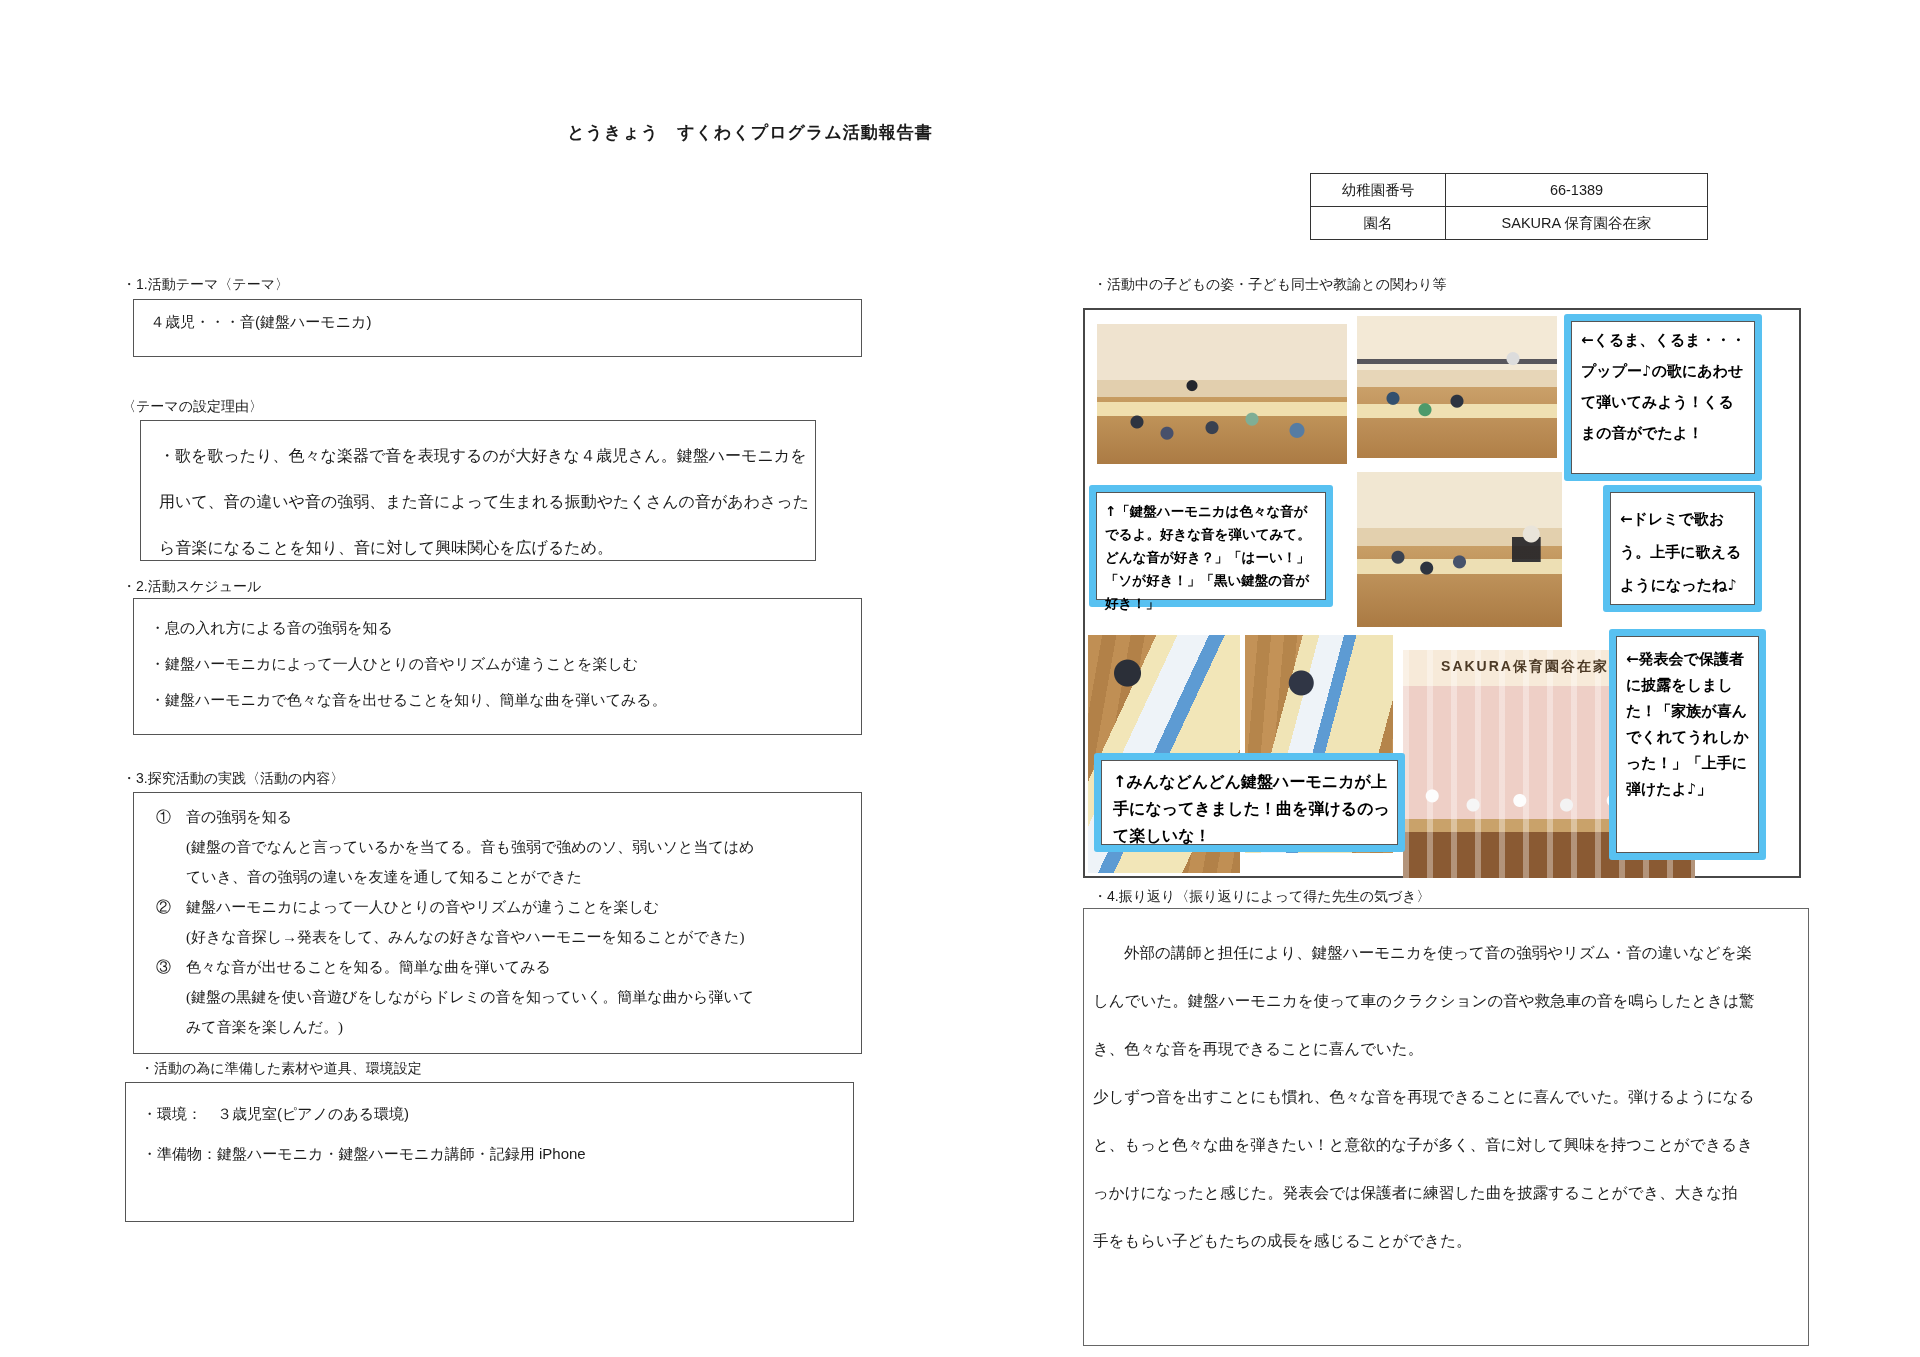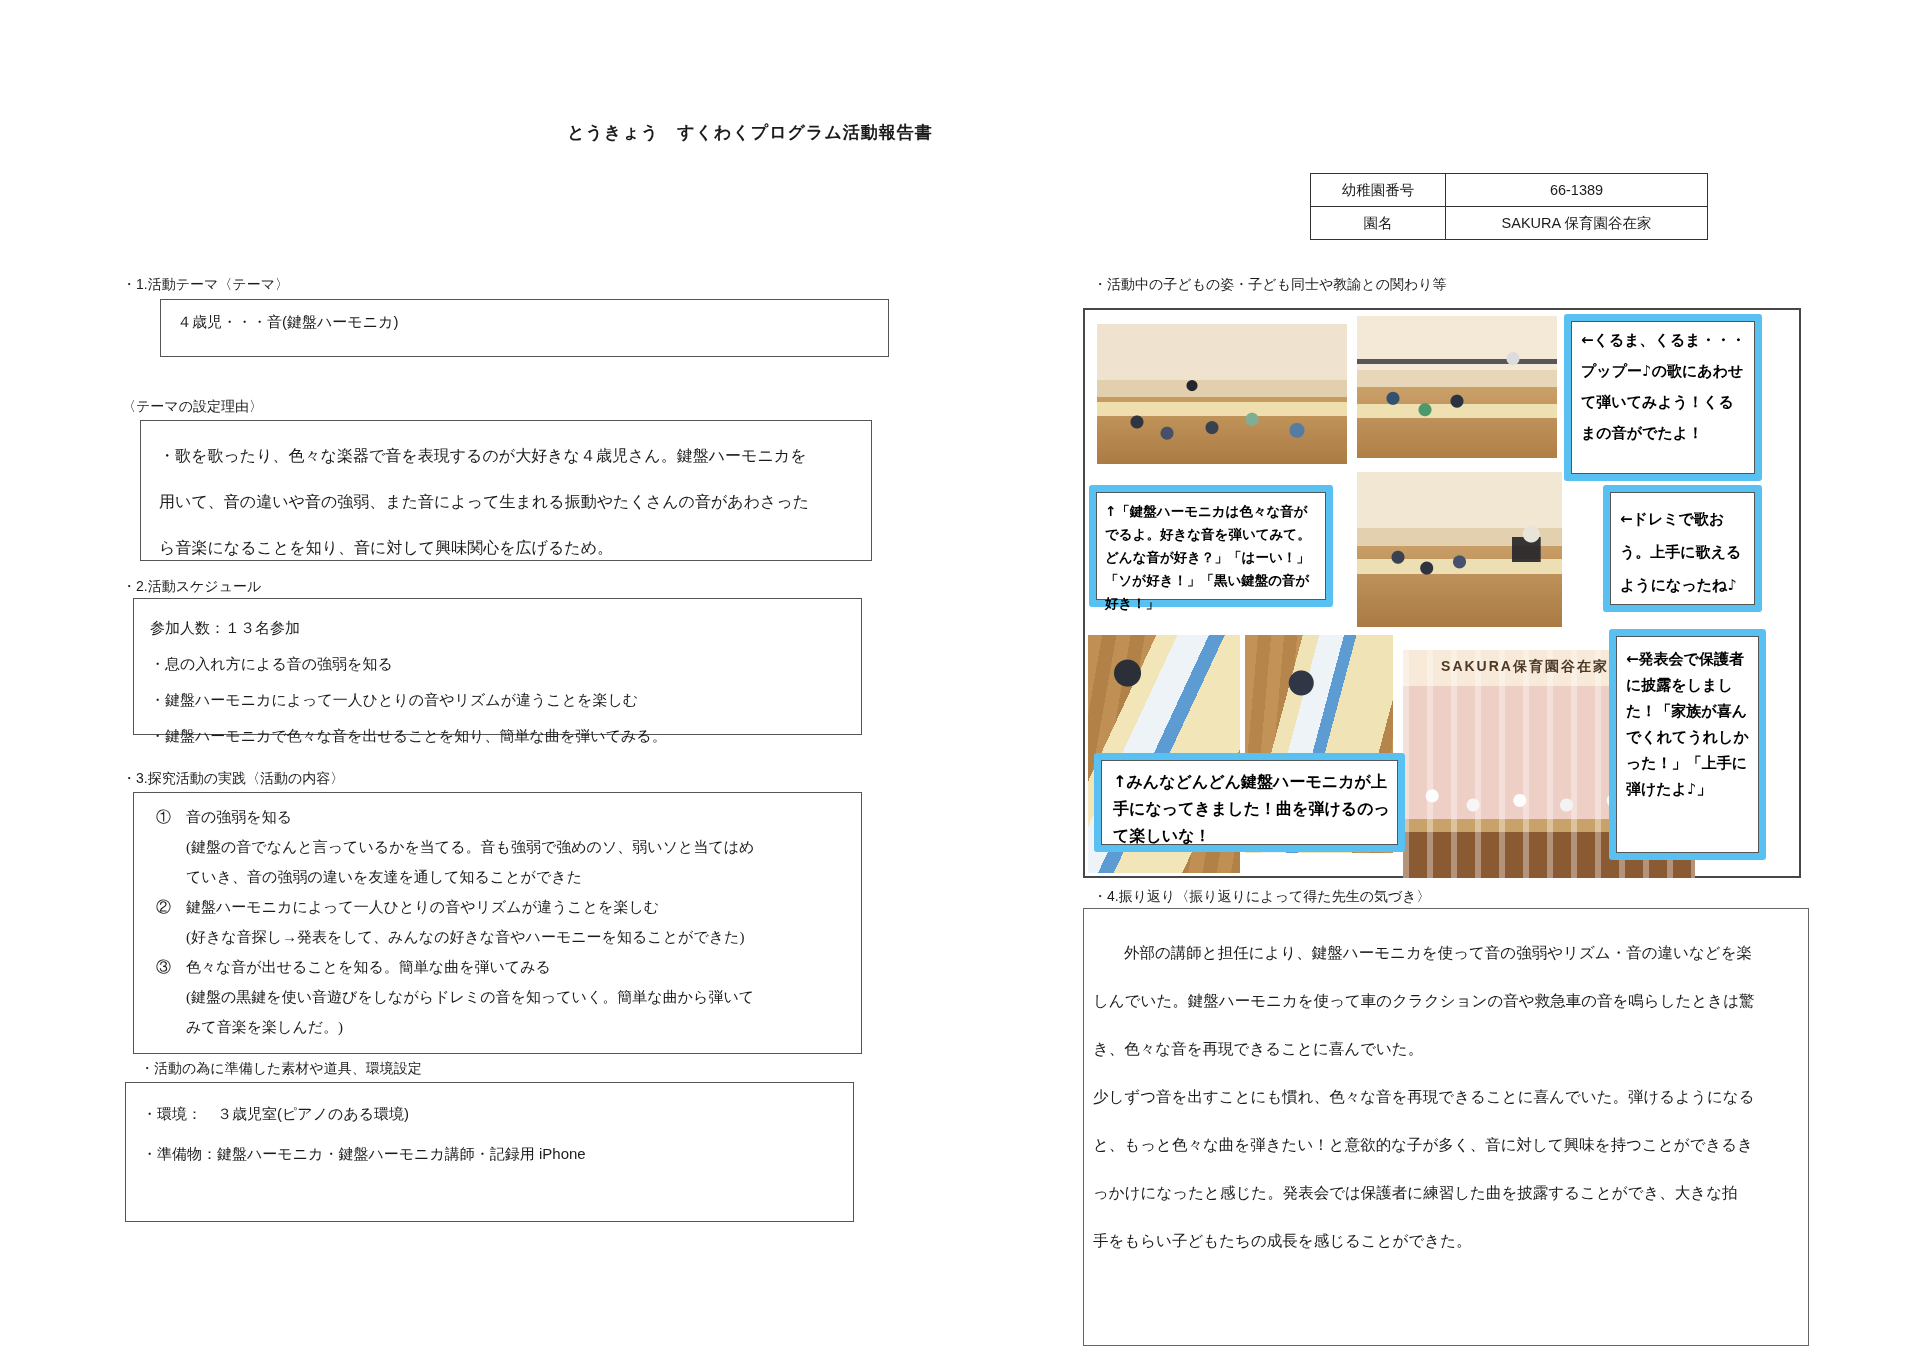--- a/index.html
+++ b/index.html
@@ -13,23 +13,23 @@
 
   
   #doc-title{position:absolute;left:400px;top:121px;width:700px;text-align:center;
              font-size:17px;font-weight:bold;letter-spacing:1px;}
   #info-table{position:absolute;left:1310px;top:173px;width:398px;border-collapse:collapse;}
   #info-table td{border:1px solid #333;height:32px;font-size:14.5px;text-align:center;padding:0 6px;}
   #info-table td.lbl{width:122px;}
 
   
   #s1-heading{left:122px;top:276px;}
-  #theme-box{left:133px;top:299px;width:729px;height:58px;padding:13px 14px 0 16px;font-size:15px;margin-left:27px;}
+  #theme-box{left:133px;top:299px;width:729px;height:58px;padding:13px 14px 0 16px;font-size:15px;}
   #reason-heading{left:122px;top:398px;}
-  #reason-box{left:140px;top:420px;width:732px;height:141px;padding:12px 10px 0 18px;
+  #reason-box{left:140px;top:420px;width:676px;height:141px;padding:12px 10px 0 18px;
               font-family:"Liberation Serif","DejaVu Serif",serif;font-size:16px;}
   #reason-box .line{line-height:46px;}
   #s2-heading{left:122px;top:578px;}
   #schedule-box{left:133px;top:598px;width:729px;height:137px;padding:11px 10px 0 16px;font-size:15px;}
   #schedule-box .line{line-height:36px;}
   #s3-heading{left:122px;top:770px;}
   #practice-box{left:133px;top:792px;width:729px;height:262px;padding:9px 10px 0 22px;
                 font-family:"Liberation Serif","DejaVu Serif",serif;font-size:15px;}
   #practice-box .line{line-height:30px;}
   #materials-heading{left:140px;top:1060px;}
@@ -137,21 +137,20 @@
 
   <div id="reason-heading" class="heading">〈テーマの設定理由〉</div>
   <div id="reason-box" class="box">
       <div class="line">・歌を歌ったり、色々な楽器で音を表現するのが大好きな４歳児さん。鍵盤ハーモニカを</div>
       <div class="line">用いて、音の違いや音の強弱、また音によって生まれる振動やたくさんの音があわさった</div>
       <div class="line">ら音楽になることを知り、音に対して興味関心を広げるため。</div>
     </div>
 
   <div id="s2-heading" class="heading">・2.活動スケジュール</div>
   <div id="schedule-box" class="box">
-      <div class="line">参加人数：１３名参加</div>
       <div class="line">・息の入れ方による音の強弱を知る</div>
       <div class="line">・鍵盤ハーモニカによって一人ひとりの音やリズムが違うことを楽しむ</div>
       <div class="line">・鍵盤ハーモニカで色々な音を出せることを知り、簡単な曲を弾いてみる。</div>
     </div>
 
   <div id="s3-heading" class="heading">・3.探究活動の実践〈活動の内容〉</div>
   <div id="practice-box" class="box">
       <div class="line">①　音の強弱を知る</div>
       <div class="line">　　(鍵盤の音でなんと言っているかを当てる。音も強弱で強めのソ、弱いソと当てはめ</div>
       <div class="line">　　ていき、音の強弱の違いを友達を通して知ることができた</div>

